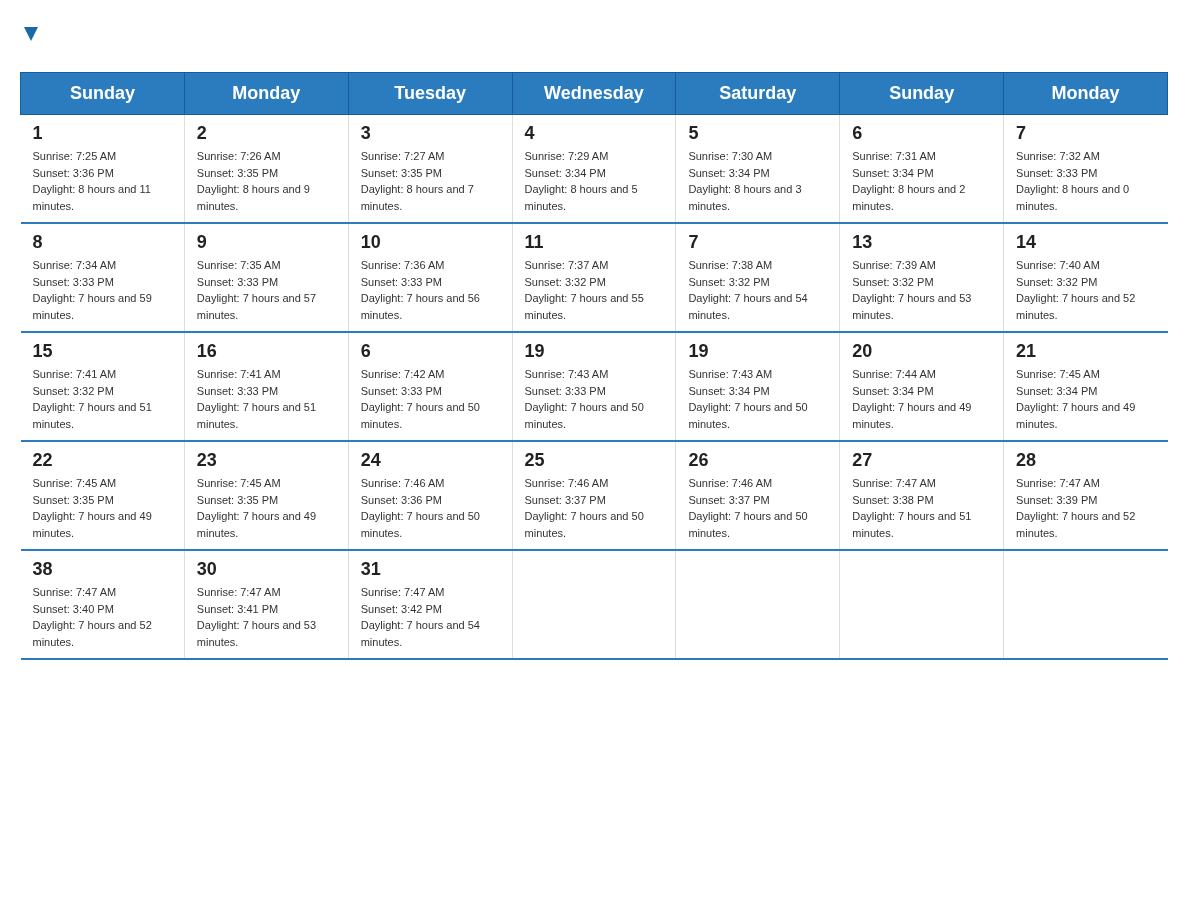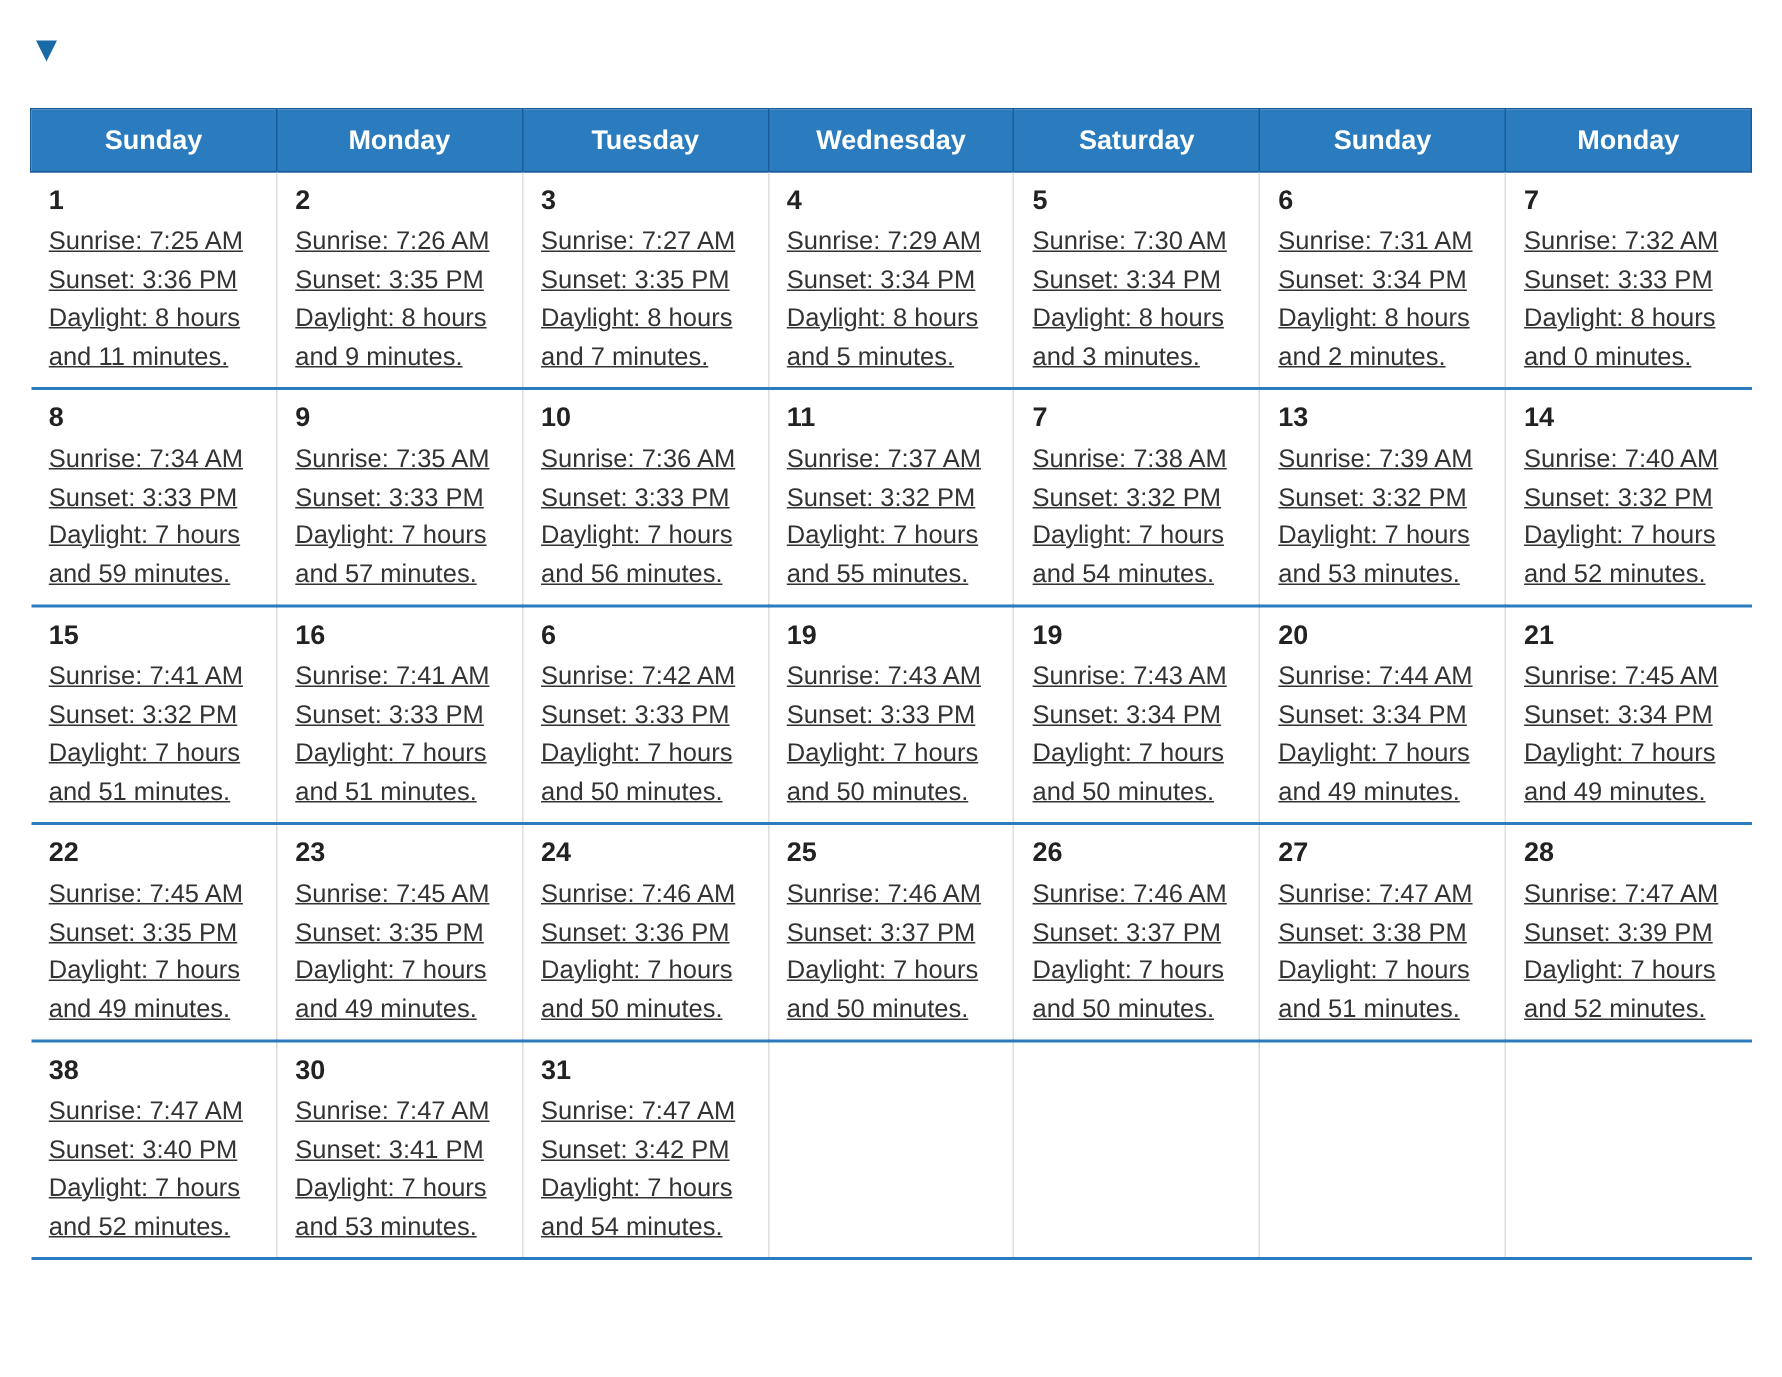--- a/index.html
+++ b/index.html
@@ -79,24 +79,23 @@
       border-right: none;
     }
     .day-number {
       font-size: 18px;
       font-weight: bold;
       color: #222;
       margin-bottom: 4px;
       display: block;
     }
     .day-info {
-      font-size: 17px;
+      font-size: 11px;
       line-height: 1.5;
       color: #333;
-      text-decoration: underline;
     }
     .empty-cell {
       background: #fff;
     }
     .logo-row {
       display: flex;
       align-items: center;
     }
     .logo-icon {
       position: relative;

